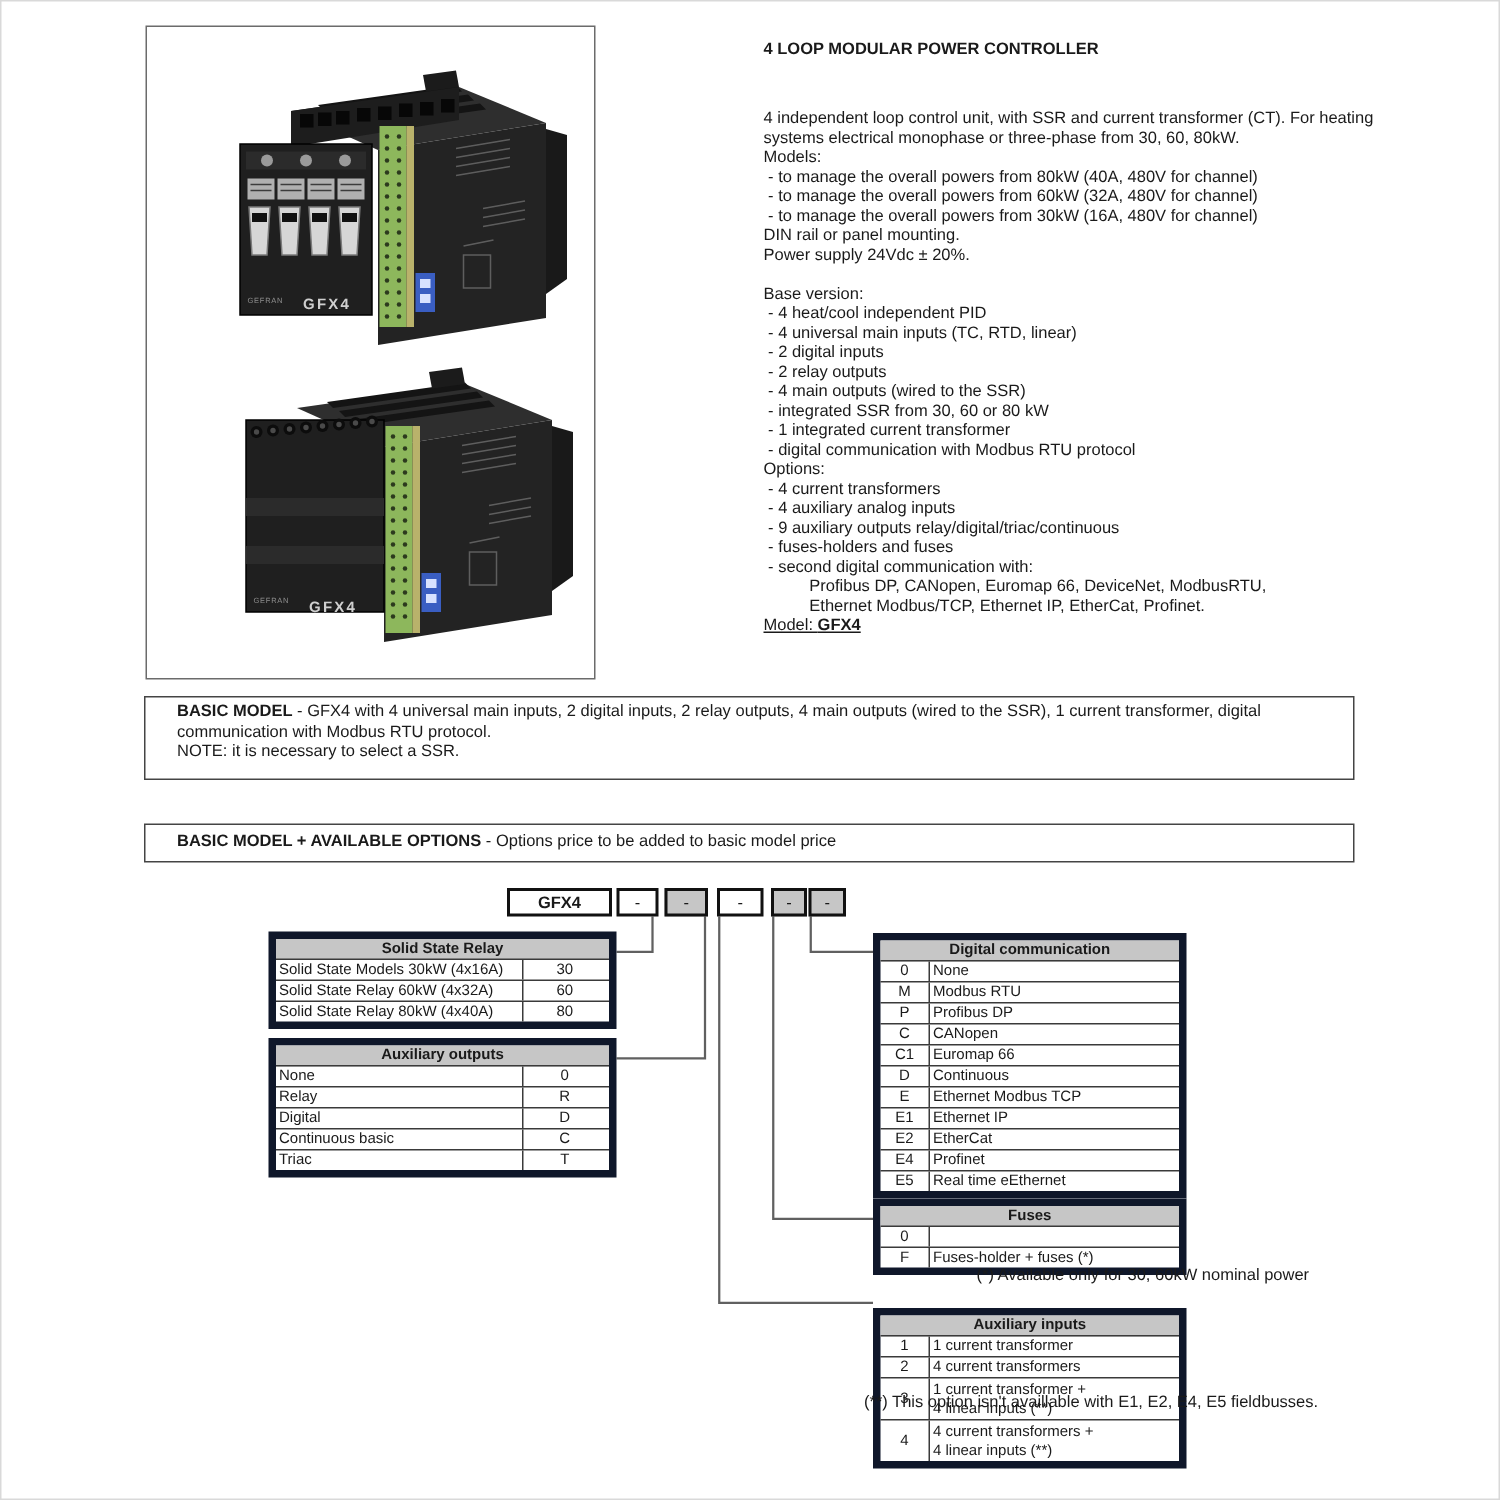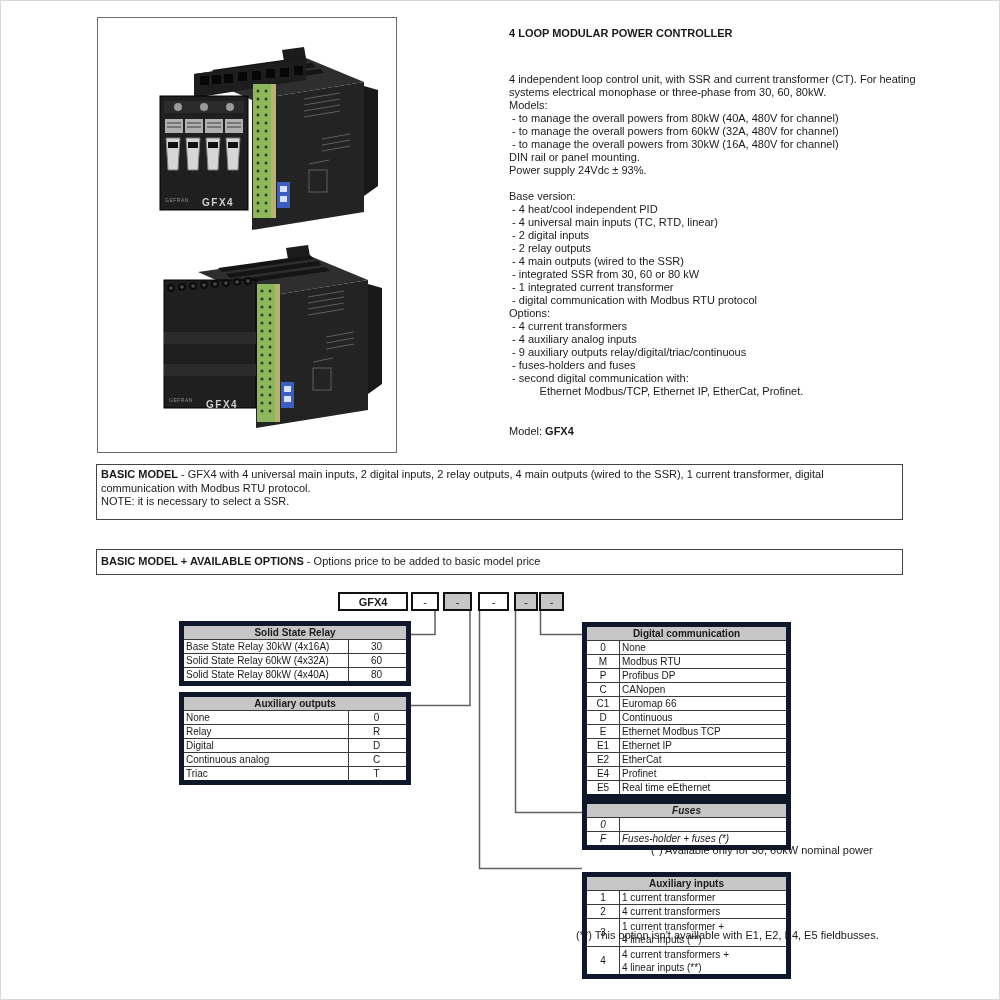--- a/index.html
+++ b/index.html
@@ -11,27 +11,27 @@
   
   .photo-frame {
     position:absolute; left:96px; top:16px; width:300px; height:436px;
     border:1px solid #6b6b6b; background:#fff; box-sizing:border-box;
   }
   .photo-frame svg { position:absolute; }
   
   .desc { position:absolute; left:508px; top:26px; width:410px; font-size:11px; line-height:13px; }
   .desc-title { font-weight:bold; margin:0 0 33px 0; white-space:pre; }
   .dline { min-height:13px; white-space:pre; }
-  .model-line { margin-top:27px; white-space:pre; }
+  .model-line { white-space:pre;text-decoration:underline; }
   .model-line b { font-weight:bold; }
   
   .wide-box {
     position:absolute; left:95px; width:807px; border:1px solid #444;
     box-sizing:border-box; background:#fff; font-size:11px; line-height:13.5px;
-    padding:3px 4px 0 4px;
+    padding:3px 4px 0 21px;
   }
   .wide-box b { font-weight:bold; }
   .basic-box { top:463px; height:56px; }
   .options-box { top:548px; height:26px; padding-top:0; display:flex; align-items:center; }
   
   .codebox {
     position:absolute; top:591px; height:19px; border:2px solid #111;
     box-sizing:border-box; background:#fff; z-index:3;
     display:flex; align-items:center; justify-content:center; font-size:11px;
   }
@@ -265,37 +265,38 @@
 
   <div class="desc">
     <div class="desc-title">4 LOOP MODULAR POWER CONTROLLER</div>
     <div class="dline">4 independent loop control unit, with SSR and current transformer (CT). For heating</div>
     <div class="dline">systems electrical monophase or three-phase from 30, 60, 80kW.</div>
     <div class="dline">Models:</div>
     <div class="dline"> - to manage the overall powers from 80kW (40A, 480V for channel)</div>
     <div class="dline"> - to manage the overall powers from 60kW (32A, 480V for channel)</div>
     <div class="dline"> - to manage the overall powers from 30kW (16A, 480V for channel)</div>
     <div class="dline">DIN rail or panel mounting.</div>
-    <div class="dline">Power supply 24Vdc ± 93%.</div>
+    <div class="dline">Power supply 24Vdc ± 20%.</div>
     <div class="dline"></div>
     <div class="dline">Base version:</div>
     <div class="dline"> - 4 heat/cool independent PID</div>
     <div class="dline"> - 4 universal main inputs (TC, RTD, linear)</div>
     <div class="dline"> - 2 digital inputs</div>
     <div class="dline"> - 2 relay outputs</div>
     <div class="dline"> - 4 main outputs (wired to the SSR)</div>
     <div class="dline"> - integrated SSR from 30, 60 or 80 kW</div>
     <div class="dline"> - 1 integrated current transformer</div>
     <div class="dline"> - digital communication with Modbus RTU protocol</div>
     <div class="dline">Options:</div>
     <div class="dline"> - 4 current transformers</div>
     <div class="dline"> - 4 auxiliary analog inputs</div>
     <div class="dline"> - 9 auxiliary outputs relay/digital/triac/continuous</div>
     <div class="dline"> - fuses-holders and fuses</div>
     <div class="dline"> - second digital communication with:</div>
+    <div class="dline">          Profibus DP, CANopen, Euromap 66, DeviceNet, ModbusRTU,</div>
     <div class="dline">          Ethernet Modbus/TCP, Ethernet IP, EtherCat, Profinet.</div>
     <div class="model-line"><span>Model: </span><b>GFX4</b></div>
   </div>
 
   <div class="wide-box basic-box">
     <div><b>BASIC MODEL</b><span> - GFX4 with 4 universal main inputs, 2 digital inputs, 2 relay outputs, 4 main outputs (wired to the SSR), 1 current transformer, digital communication with Modbus RTU protocol.</span></div>
     <div>NOTE: it is necessary to select a SSR.</div>
   </div>
 
   <div class="wide-box options-box">
@@ -315,21 +316,21 @@
   <div class="codebox model" style="left:337px; width:70px;">GFX4</div>
   <div class="codebox" style="left:410px; width:28px;">-</div>
   <div class="codebox gray" style="left:442px; width:29px;">-</div>
   <div class="codebox" style="left:477px; width:31px;">-</div>
   <div class="codebox gray" style="left:513px; width:24px;">-</div>
   <div class="codebox gray" style="left:538px; width:25px;">-</div>
 
   <div class="otable ltab" style="left:178px; top:620px; width:222px;">
     <div class="thead">Solid State Relay</div>
     <div class="trow">
-      <div class="tc label">Base State Relay 30kW (4x16A)</div>
+      <div class="tc label">Solid State Models 30kW (4x16A)</div>
       <div class="tc code">30</div>
     </div>
     <div class="trow">
       <div class="tc label">Solid State Relay 60kW (4x32A)</div>
       <div class="tc code">60</div>
     </div>
     <div class="trow">
       <div class="tc label">Solid State Relay 80kW (4x40A)</div>
       <div class="tc code">80</div>
     </div>
@@ -343,21 +344,21 @@
     </div>
     <div class="trow">
       <div class="tc label">Relay</div>
       <div class="tc code">R</div>
     </div>
     <div class="trow">
       <div class="tc label">Digital</div>
       <div class="tc code">D</div>
     </div>
     <div class="trow">
-      <div class="tc label">Continuous analog</div>
+      <div class="tc label">Continuous basic</div>
       <div class="tc code">C</div>
     </div>
     <div class="trow">
       <div class="tc label">Triac</div>
       <div class="tc code">T</div>
     </div>
   </div>
 
   <div class="otable rtab" style="left:581px; top:621px; width:199px;">
     <div class="thead">Digital communication</div>
@@ -400,21 +401,21 @@
     <div class="trow">
       <div class="tc code">E4</div>
       <div class="tc label">Profinet</div>
     </div>
     <div class="trow">
       <div class="tc code">E5</div>
       <div class="tc label">Real time eEthernet</div>
     </div>
   </div>
 
-  <div class="otable rtab" style="left:581px; top:798px; width:199px;font-style:italic;">
+  <div class="otable rtab" style="left:581px; top:798px; width:199px;">
     <div class="thead">Fuses</div>
     <div class="trow">
       <div class="tc code">0</div>
       <div class="tc label"></div>
     </div>
     <div class="trow">
       <div class="tc code">F</div>
       <div class="tc label">Fuses-holder + fuses (*)</div>
     </div>
   </div>

